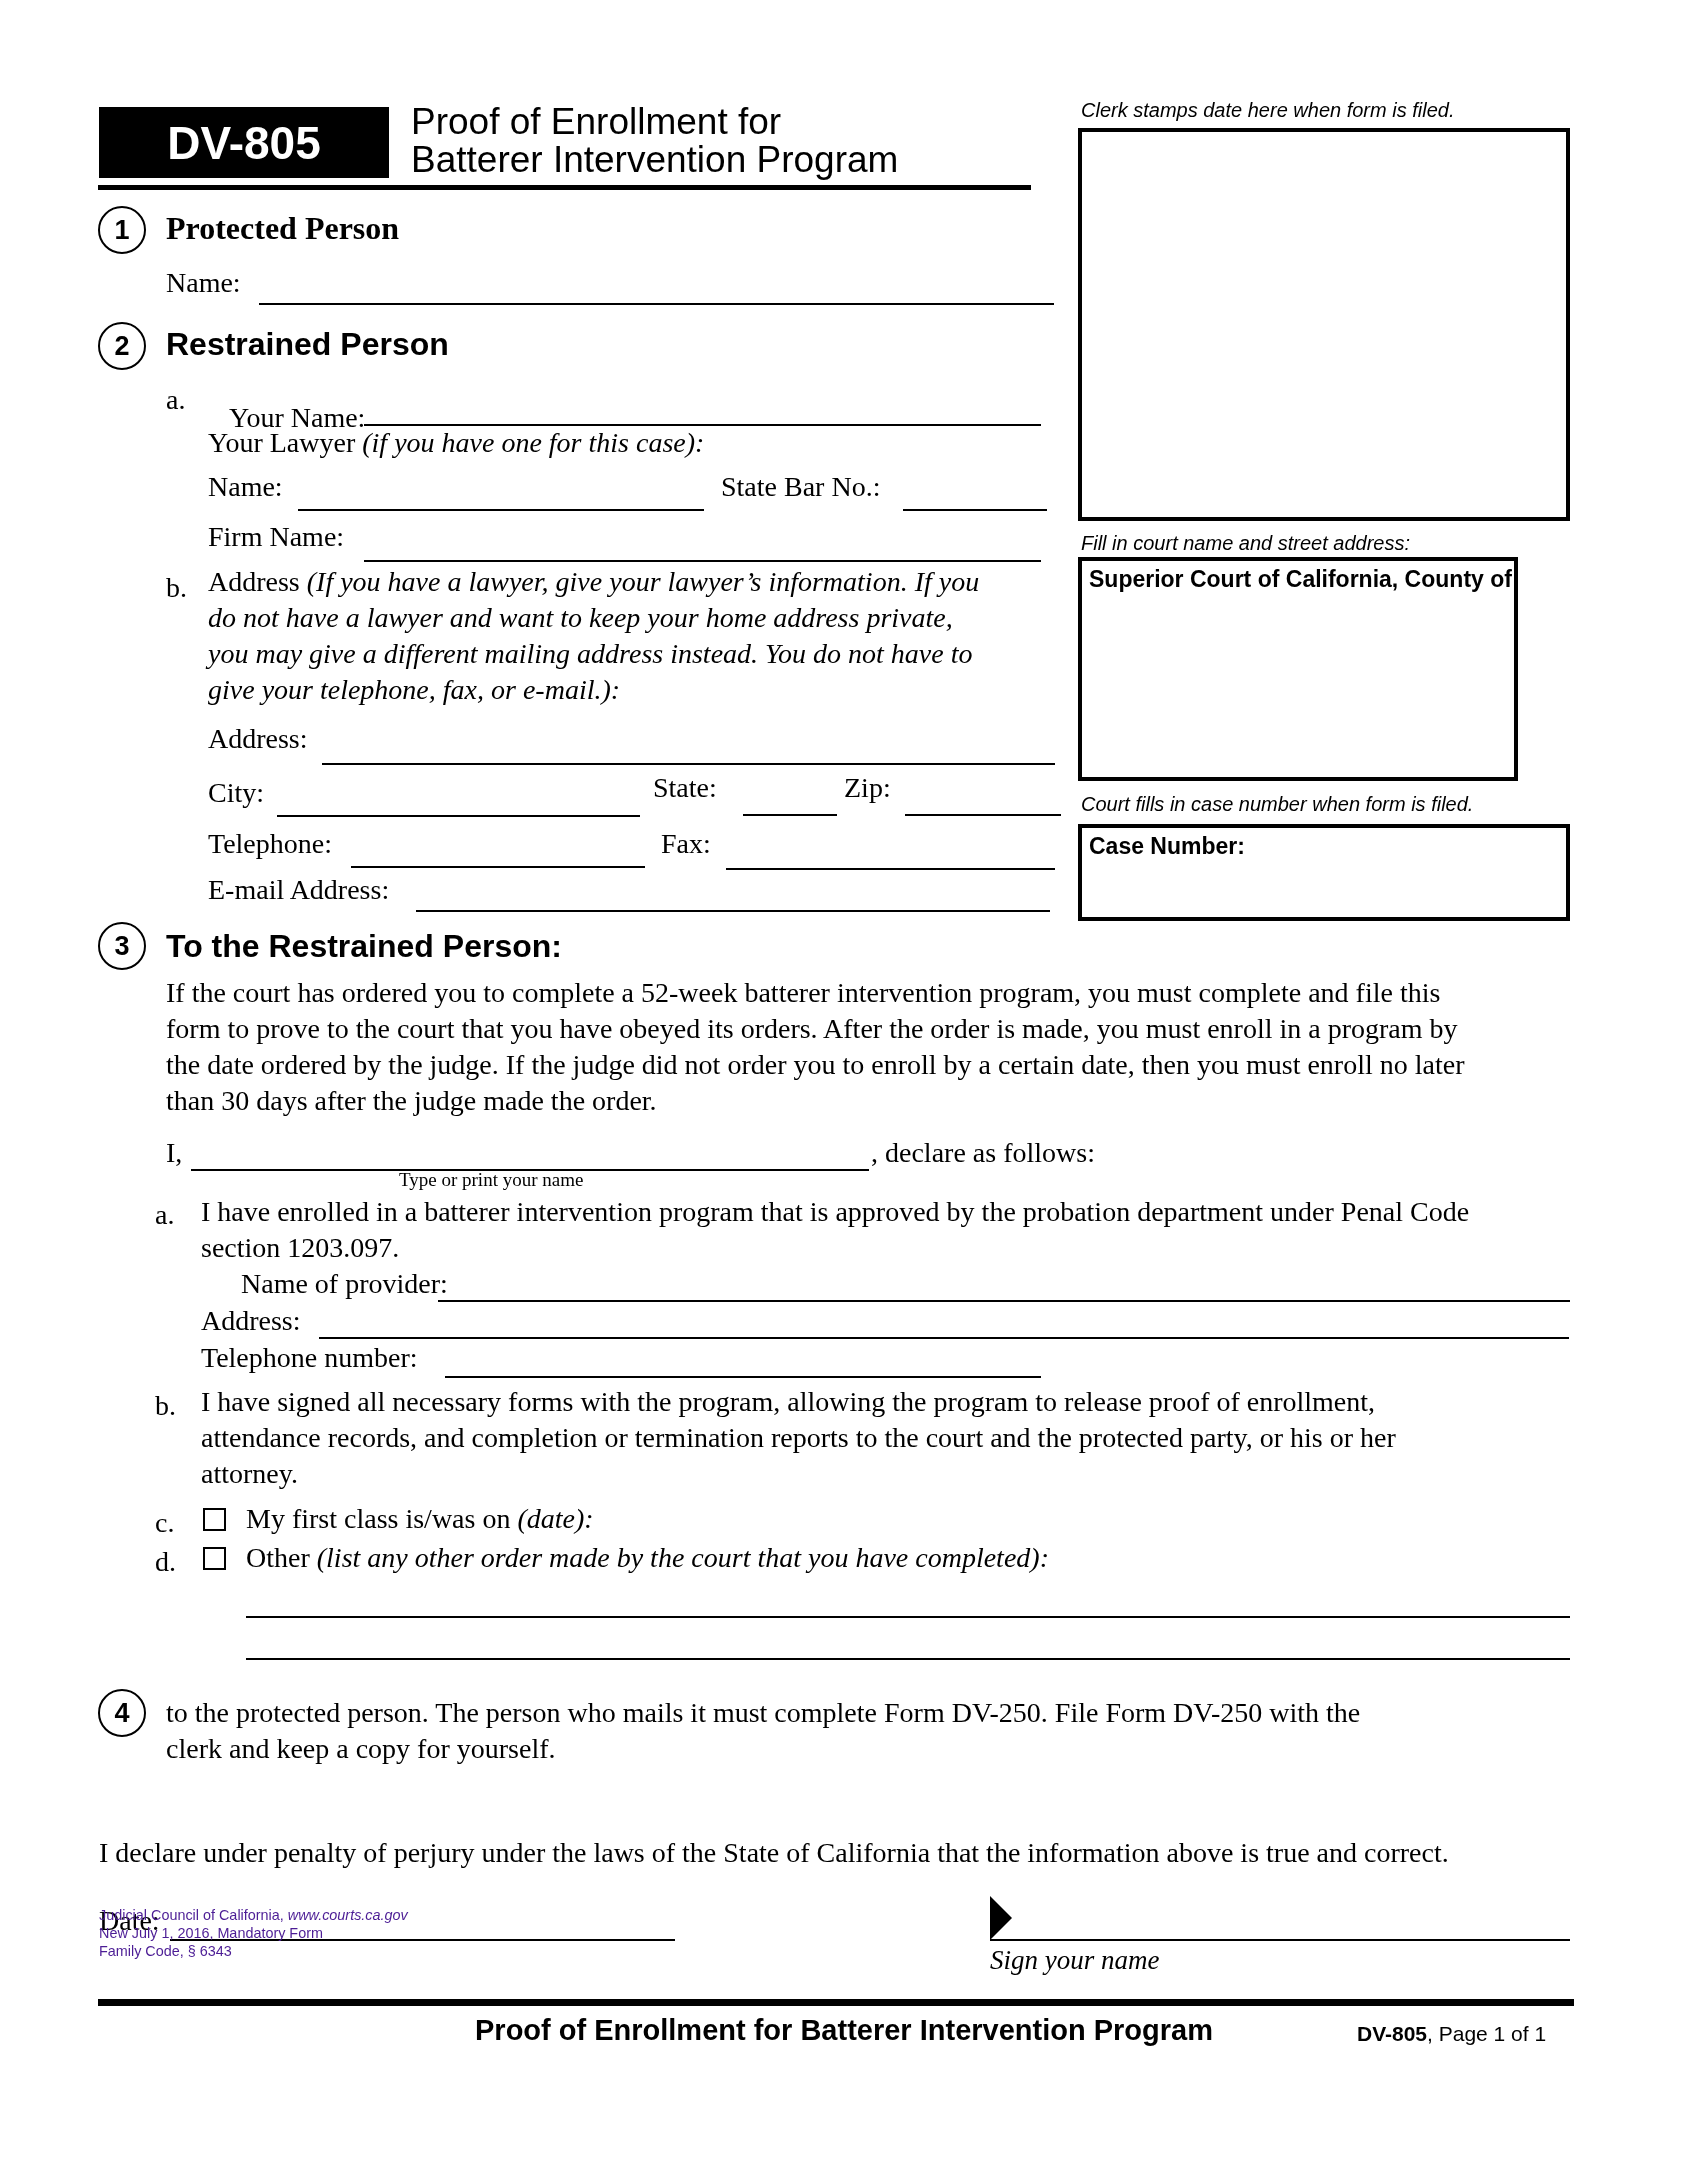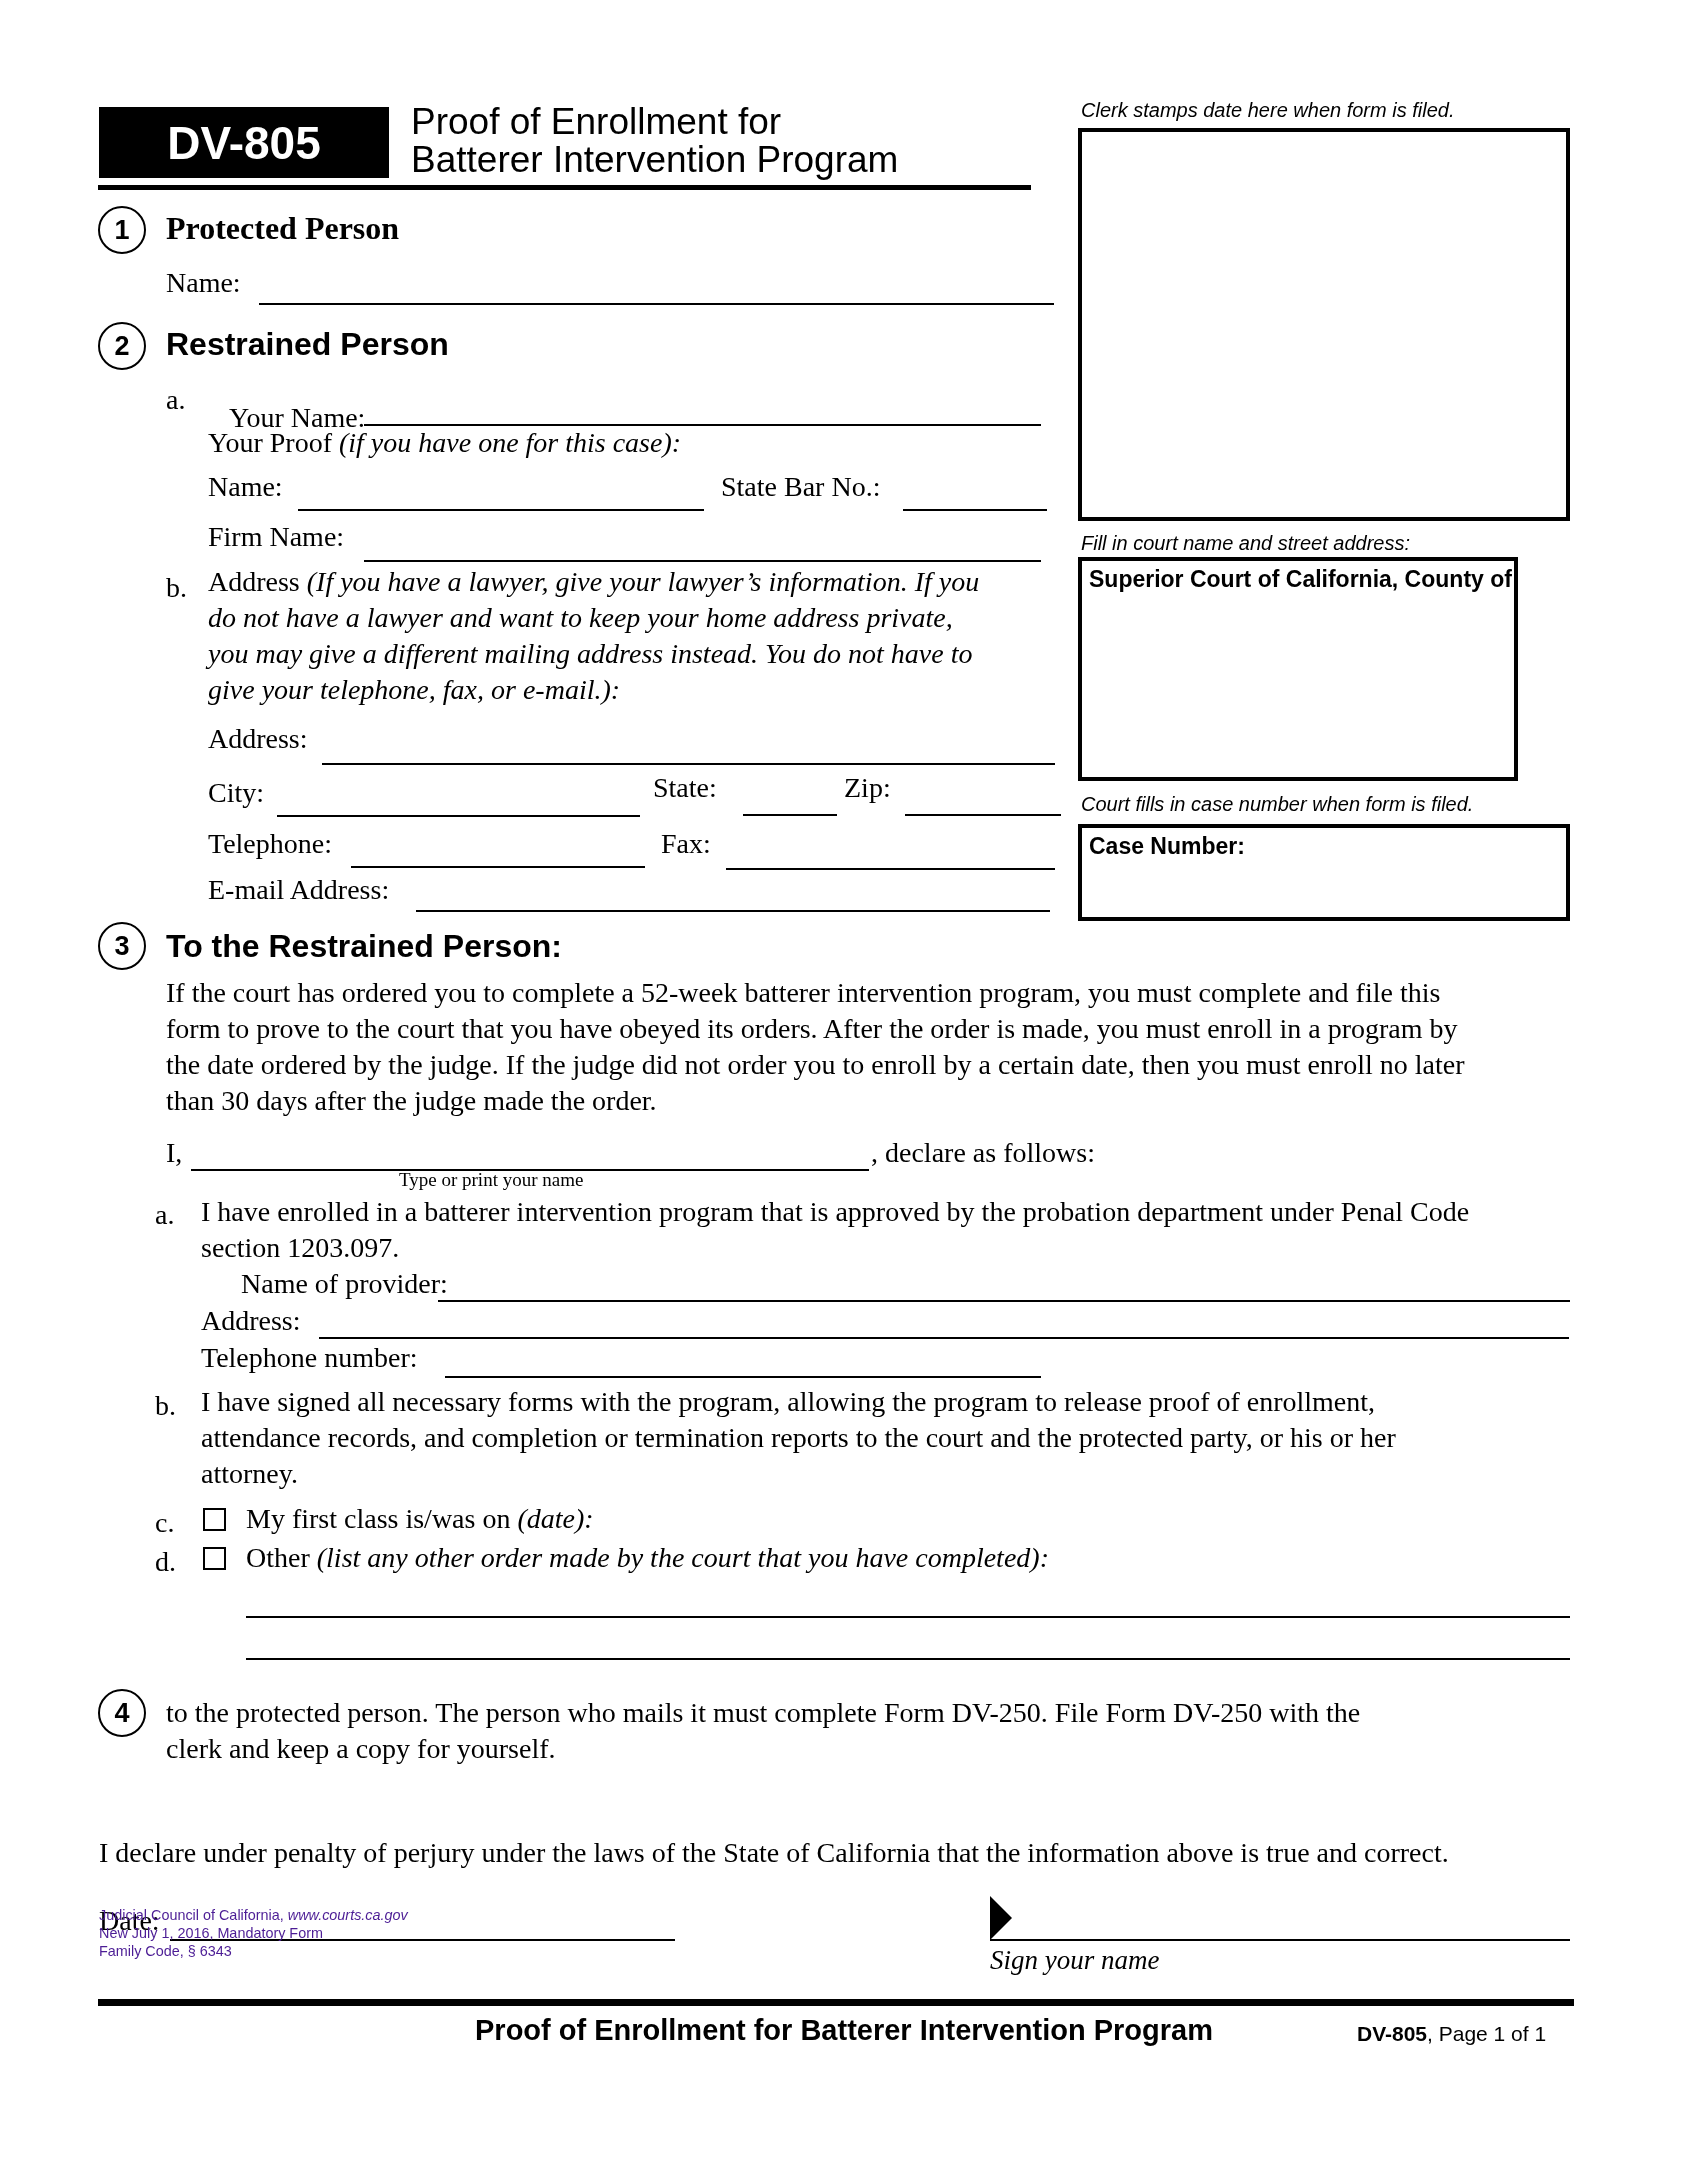--- a/index.html
+++ b/index.html
@@ -48,21 +48,21 @@
 <div class="line" style="left:259px; top:303px; width:795px;"></div>
 
 <div class="circle" style="left:98px; top:322px;">2</div>
 <div class="heading" style="left:166px; top:326px;">Restrained Person</div>
 
 <div class="txt" style="left:166px; top:386px;">a.</div>
 <div class="txt" style="left:208px; top:404px;margin-left:21px;">Your Name:</div>
 <div class="line" style="left:364px; top:424px; width:677px;"></div>
 
 <div class="txt" style="left:208px; top:429px;">
-  <span>Your Proof</span>
+  <span>Your Lawyer</span>
   <span class="it">(if you have one for this case):</span>
 </div>
 
 <div class="txt" style="left:208px; top:473px;">Name:</div>
 <div class="line" style="left:298px; top:509px; width:406px;"></div>
 <div class="txt" style="left:721px; top:473px;">State Bar No.:</div>
 <div class="line" style="left:903px; top:509px; width:144px;"></div>
 
 <div class="txt" style="left:208px; top:523px;">Firm Name:</div>
 <div class="line" style="left:364px; top:560px; width:677px;"></div>

